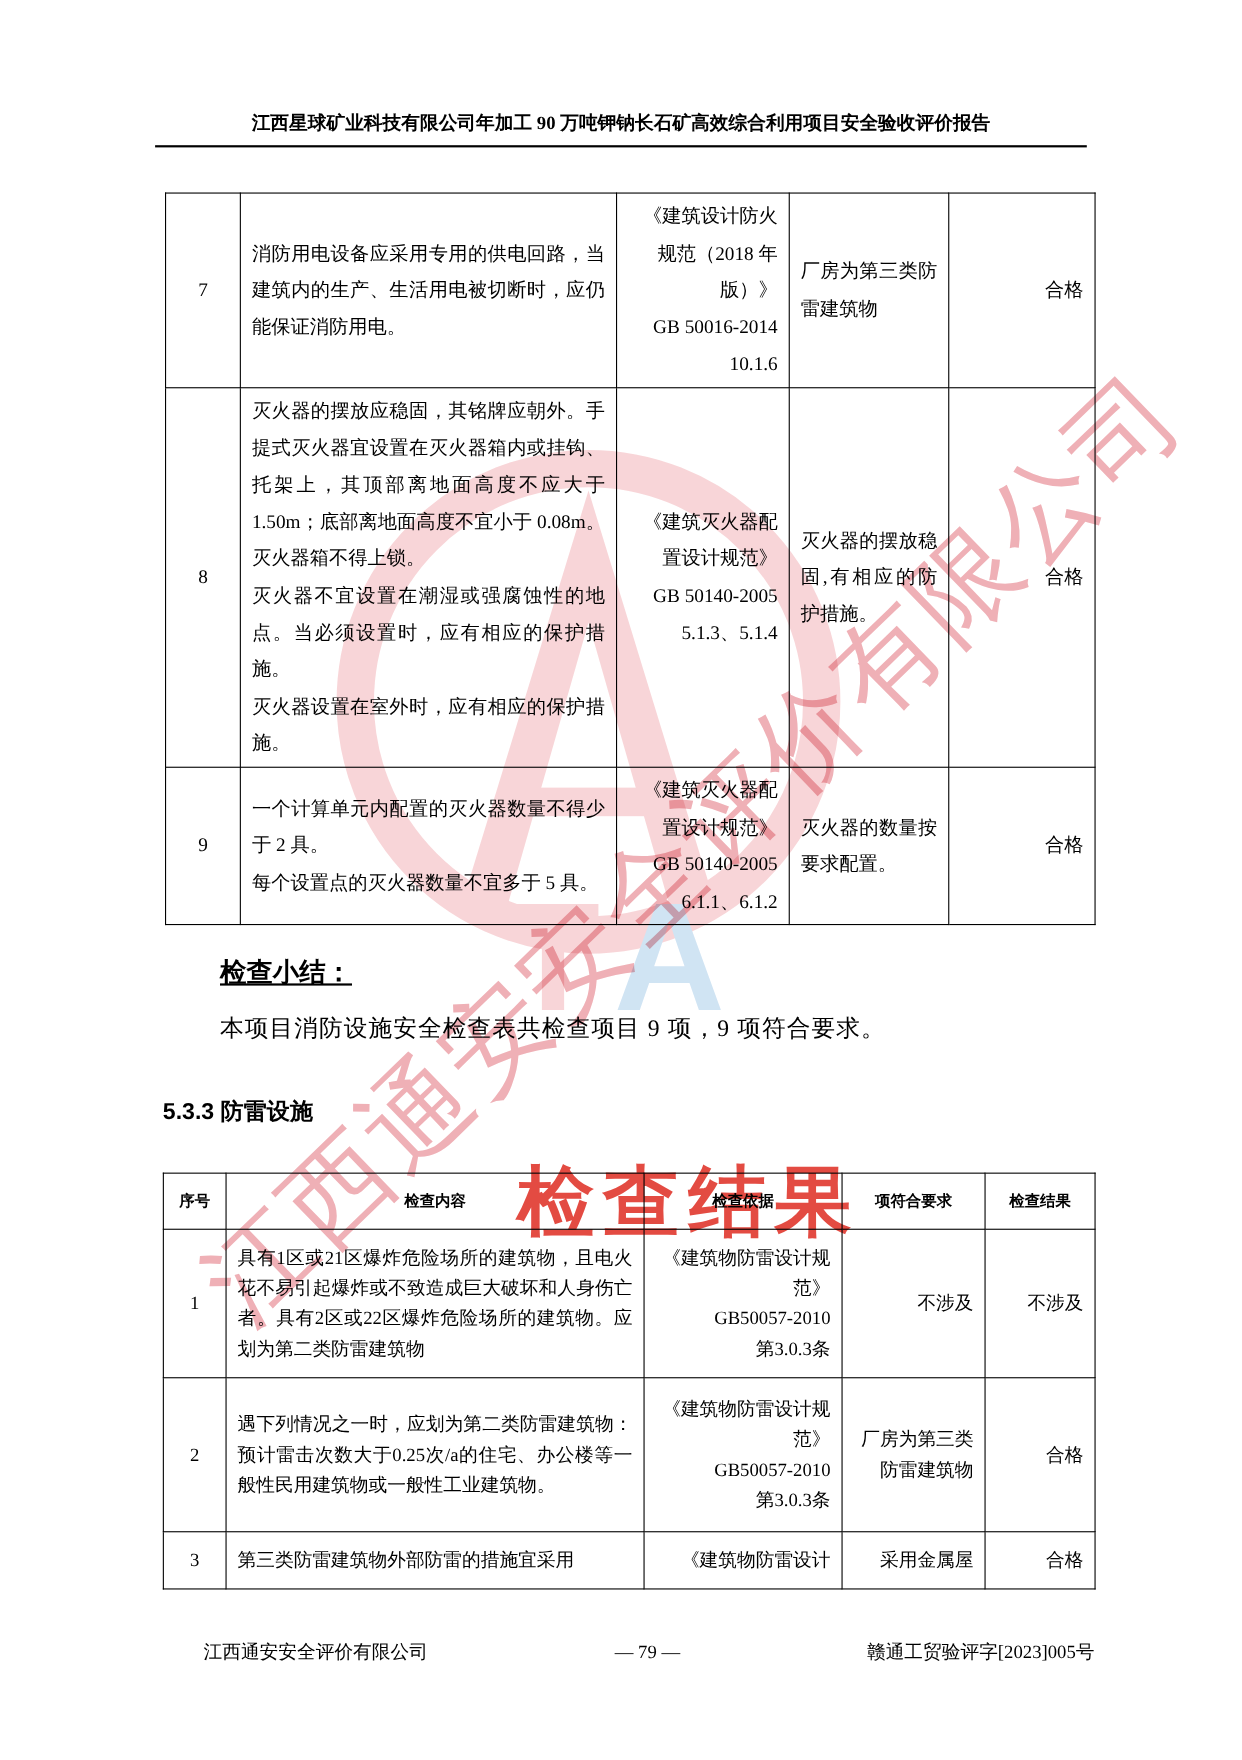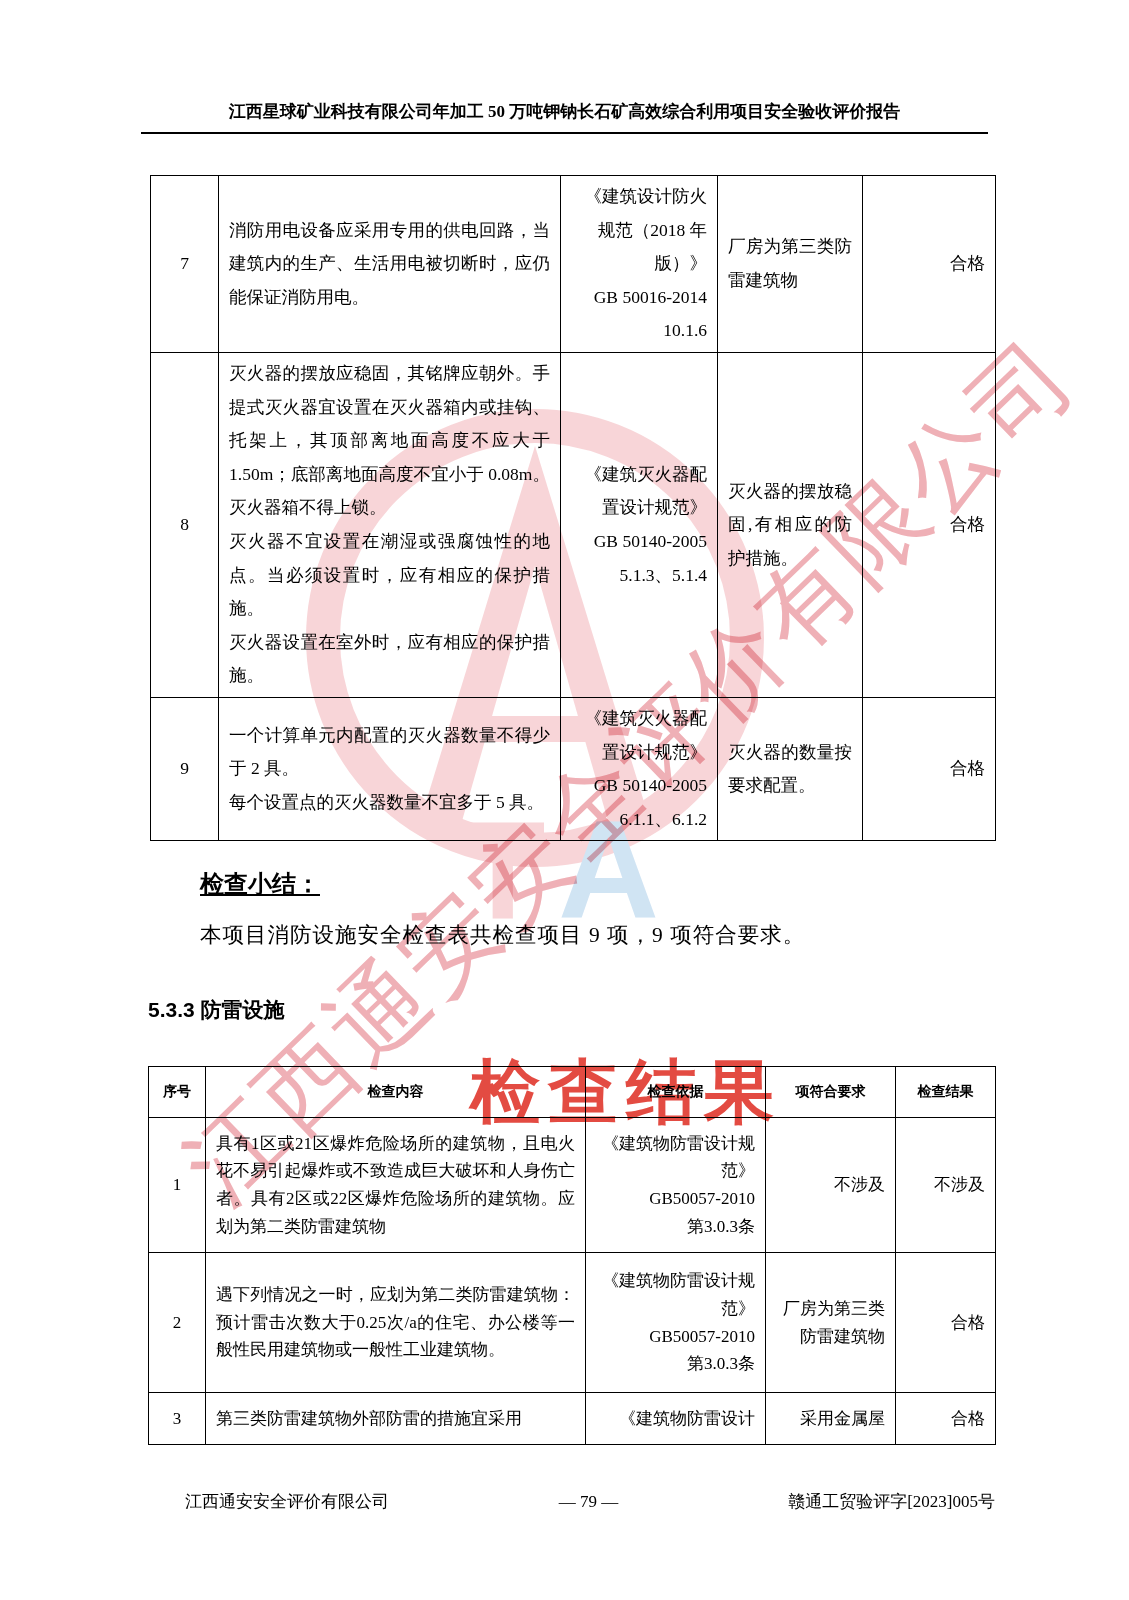--- a/index.html
+++ b/index.html
@@ -98,21 +98,21 @@
     <path d="M235 48 L352 430 L310 430 L235 168 L160 430 L118 430 Z" fill="#f2b3b8"></path>
     <rect x="178" y="318" width="114" height="26" fill="#f2b3b8"></rect>
     <text x="160" y="520" font-size="140" font-weight="bold" fill="#f2b3b8" font-family="Liberation Sans, sans-serif">T</text>
     <text x="258" y="520" font-size="140" font-weight="bold" fill="#a9cdea" font-family="Liberation Sans, sans-serif">A</text>
   </svg>
 
   <div class="wm wm-diagonal">江西通安安全评价有限公司</div>
 
   <div class="wm wm-red">检查结果</div>
 
-  <div class="doc-header">江西星球矿业科技有限公司年加工 50 万吨钾钠长石矿高效综合利用项目安全验收评价报告</div>
+  <div class="doc-header">江西星球矿业科技有限公司年加工 90 万吨钾钠长石矿高效综合利用项目安全验收评价报告</div>
 
   <table class="tbl tbl-fire">
     <colgroup>
       <col style="width:68px">
         <col style="width:342px">
         <col style="width:157px">
       <col style="width:145px">
         <col style="width:133px">
     </colgroup>
     <tbody>

